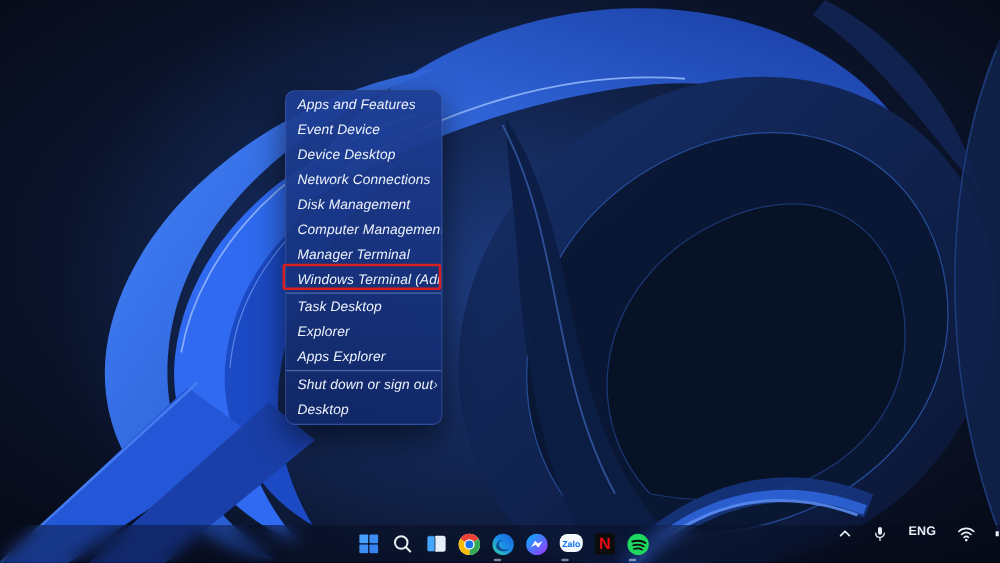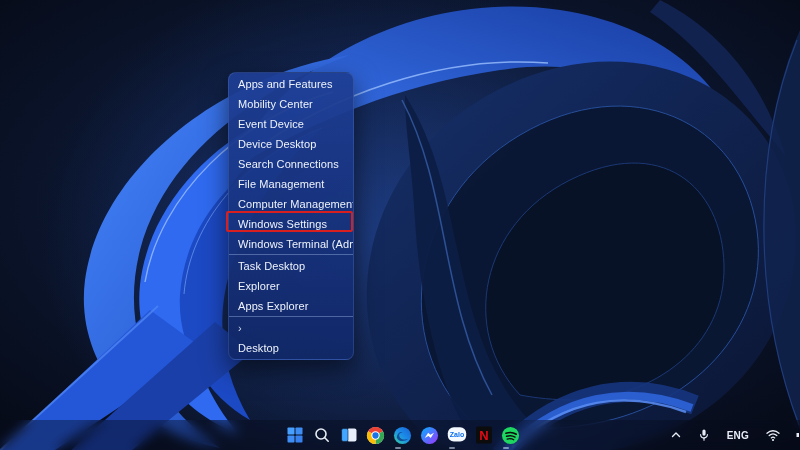--- a/index.html
+++ b/index.html
@@ -22,20 +22,21 @@
     z-index:20;
   }
   .mi{
     height:20px;line-height:20px;
     padding:0 8px 0 9px;
     font-size:11px;letter-spacing:0.1px;
     color:#eef3fc;
     white-space:nowrap;overflow:hidden;
     display:flex;align-items:flex-start;justify-content:space-between;
     cursor:default;
+    font-style:italic;
   }
   .mi .arrow{font-size:11px;color:#cfd9ef;line-height:20px;}
   .sep{height:2px;position:relative;}
   .sep::after{
     content:"";position:absolute;left:0;right:0;top:0;height:1px;
     background:rgba(150,175,225,0.45);
   }
   .highlight-box{
     position:absolute;left:226px;top:211px;width:127px;height:21px;
     border:2px solid #d81f1f;border-radius:2px;
@@ -58,21 +59,21 @@
     display:flex;align-items:center;justify-content:center;
     cursor:pointer;
   }
   .tb-slot svg{display:block;}
   .run-dot{
     position:absolute;bottom:1px;left:50%;transform:translateX(-50%);
     width:6px;height:2px;border-radius:1px;background:rgba(210,225,245,0.55);
   }
   .tray{
     position:absolute;right:0;top:0;height:30px;
-    display:flex;align-items:center;gap:14px;padding-right:1px;
+    display:flex;align-items:flex-start;gap:14px;padding-right:1px;
   }
   .tray-btn{display:flex;align-items:center;justify-content:center;cursor:pointer;}
   .lang{
     font-size:10px;font-weight:bold;color:#e8edf6;letter-spacing:0.2px;
     padding:0 2px;
   }
   .spk-sliver{width:4px;height:14px;overflow:hidden;position:relative;}
   .spk-sliver svg{position:absolute;left:0;top:0;}
 </style>
 </head>
@@ -136,55 +137,53 @@
     <path d="M500,455 C558,392 628,378 695,405" fill="none" stroke="#16357e" stroke-width="20" opacity="0.9"></path>
     <path d="M505,452 C562,394 628,384 692,408" fill="none" stroke="#2e63d8" stroke-width="8" opacity="0.9"></path>
     <path d="M512,447 C566,398 626,390 686,412" fill="none" stroke="#5b8df2" stroke-width="2.4" opacity="0.85"></path>
   </svg>
 
   <nav class="winx-menu">
     <div class="mi">
         <span>Apps and Features</span>
       </div>
     <div class="mi">
-        <span>Mobility Center</span>
-      </div>
-    <div class="mi">
         <span>Event Device</span>
       </div>
     <div class="mi">
         <span>Device Desktop</span>
       </div>
     <div class="mi">
-        <span>Search Connections</span>
-      </div>
-    <div class="mi">
-        <span>File Management</span>
+        <span>Network Connections</span>
+      </div>
+    <div class="mi">
+        <span>Disk Management</span>
       </div>
     <div class="mi">
         <span>Computer Management</span>
       </div>
     <div class="mi">
-        <span>Windows Settings</span>
+        <span>Manager Terminal</span>
       </div>
     <div class="mi">
         <span>Windows Terminal (Admin)</span>
       </div>
     <div class="sep"></div>
     <div class="mi">
         <span>Task Desktop</span>
       </div>
     <div class="mi">
         <span>Explorer</span>
       </div>
     <div class="mi">
         <span>Apps Explorer</span>
       </div>
     <div class="sep"></div>
     <div class="mi">
+      <span>Shut down or sign out</span>
       <span class="arrow">›</span>
     </div>
     <div class="mi">
         <span>Desktop</span>
       </div>
   </nav>
 
   <div class="highlight-box"></div>
 
   <div class="taskbar">

